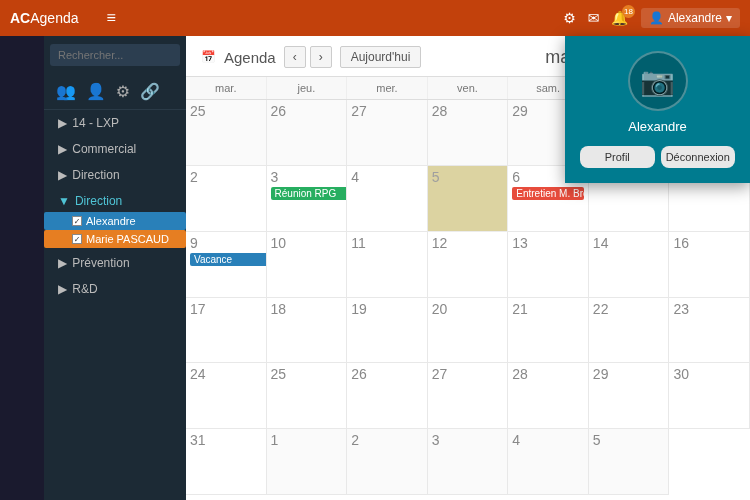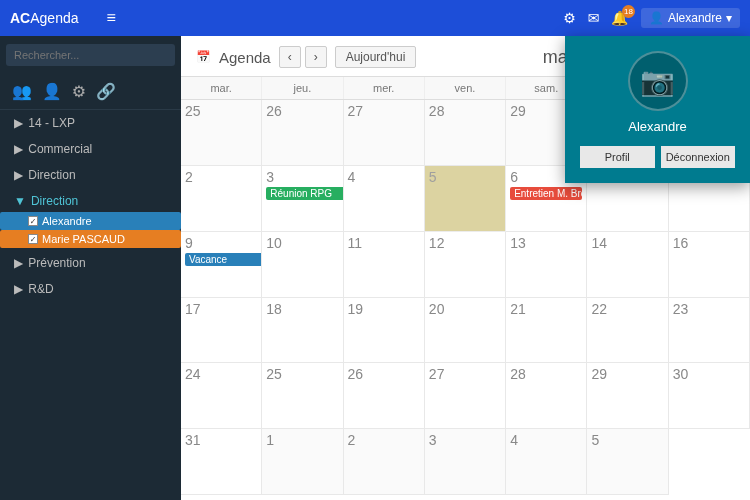--- a/index.html
+++ b/index.html
@@ -1,21 +1,21 @@
 <!DOCTYPE html>
 <html><head>
   <meta charset="utf-8">
   <style>
     * { box-sizing: border-box; margin: 0; padding: 0; }
     body { font-family: Arial, sans-serif; font-size: 12px; background: #1a1a2e; width: 750px; height: 500px; overflow: hidden; }
 
     
     .topbar {
       display: flex; align-items: center; justify-content: space-between;
-      background: #1d4ed8; height: 36px; padding: 0 10px;
+      background: #c2410c; height: 36px; padding: 0 10px;
     }
     .topbar-left { display: flex; align-items: center; gap: 8px; }
     .topbar-logo { font-weight: bold; font-size: 14px; color: white; }
     .topbar-logo span { font-weight: 300; }
     .topbar-menu-icon { color: white; font-size: 16px; cursor: pointer; margin-left: 20px; }
     .topbar-right { display: flex; align-items: center; gap: 12px; }
     .topbar-icon { color: white; font-size: 14px; cursor: pointer; position: relative; }
     .badge {
       position: absolute; top: -5px; right: -6px;
       background: #e67e22; color: white; border-radius: 50%;
@@ -27,22 +27,22 @@
       color: white; cursor: pointer; font-size: 12px;
       background: rgba(255,255,255,0.15); padding: 3px 8px; border-radius: 3px;
     }
     .topbar-user .user-icon { font-size: 12px; }
 
     
     .layout { display: flex; height: 464px; }
 
     
     .sidebar {
-      width: 181px; background: #1c2a35; color: #ccc;
-      flex-shrink: 0; overflow-y: auto;
+      width: 142px; background: #1c2a35; color: #ccc;
+      flex-shrink: 0; overflow-y: auto; margin-left: 44px;
     }
     .sidebar-search {
       padding: 8px 6px;
     }
     .sidebar-search input {
       width: 100%; background: #2c3e50; border: none; color: #aaa;
       padding: 5px 8px; border-radius: 3px; font-size: 11px;
     }
     .sidebar-icons-row {
       display: flex; gap: 10px; padding: 8px 12px; border-bottom: 1px solid #2a3a47;
@@ -111,21 +111,21 @@
       width: 60px; height: 60px; border-radius: 50%;
       background: #005f6e; margin: 0 auto 8px;
       display: flex; align-items: center; justify-content: center;
       border: 2px solid rgba(255,255,255,0.3);
     }
     .popup-avatar-icon { font-size: 28px; color: rgba(255,255,255,0.7); }
     .popup-username { color: white; text-align: center; margin-bottom: 12px; font-size: 13px; }
     .popup-buttons { display: flex; gap: 6px; }
     .popup-btn {
       flex: 1; padding: 5px 5px; border: none; cursor: pointer;
-      font-size: 11px; border-radius: 0;
+      font-size: 11px; border-radius: 8px;
     }
     .popup-btn-profil { background: #e8e8e8; color: #333; }
     .popup-btn-logout { background: #e8e8e8; color: #333; }
   </style>
 </head>
 <body>
 
 <div class="topbar">
   <div class="topbar-left">
     <span class="topbar-logo">

